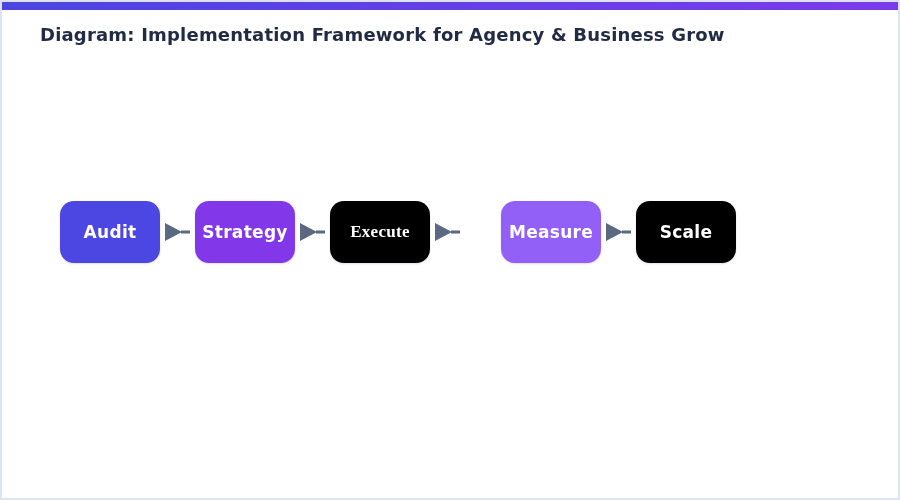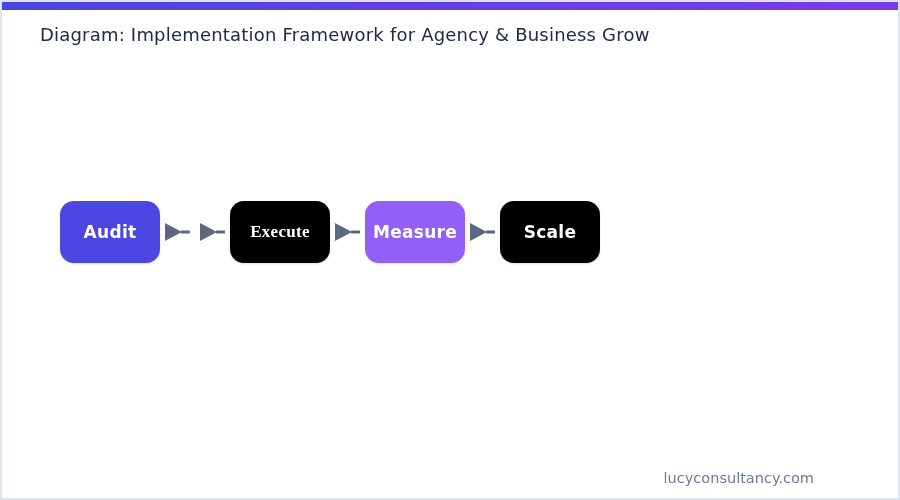--- a/index.html
+++ b/index.html
@@ -20,21 +20,21 @@
     position: absolute;
     top: 0; left: 0; right: 0;
     height: 8px;
     background: linear-gradient(90deg, var(--bar-start, #4b45e0), var(--bar-end, #7c3aed));
   }
   .title {
     position: absolute;
     top: 22px;
     left: 38px;
     font-size: 18px;
-    font-weight: normal;
+    font-weight: bold;
     letter-spacing: 0.2px;
     color: var(--title-color, #222b45);
   }
   .flow-row {
     position: absolute;
     top: 199px;
     left: 58px;
     display: flex;
     align-items: center;
   }
@@ -76,43 +76,43 @@
   <div class="flow-row">
     <div class="flow-step" style="background-color: rgb(76, 70, 226);">Audit</div>
 
     <div class="flow-arrow">
       <svg width="26" height="18" viewBox="0 0 26 18" aria-hidden="true">
         <polygon points="0,0 0,18 17,9" class="arrow-shape" fill="#5b6880"></polygon>
         <rect x="16" y="7.5" width="9" height="3" class="arrow-shape" fill="#5b6880"></rect>
       </svg>
     </div>
 
+    <div class="flow-step" style="background-color: rgb(130, 56, 233);">Strategy</div>
 
     <div class="flow-arrow">
       <svg width="26" height="18" viewBox="0 0 26 18" aria-hidden="true">
         <polygon points="0,0 0,18 17,9" class="arrow-shape" fill="#5b6880"></polygon>
         <rect x="16" y="7.5" width="9" height="3" class="arrow-shape" fill="#5b6880"></rect>
       </svg>
     </div>
 
     <div class="flow-step" style="background-color: #000000; font-family: Liberation Serif, serif;">Execute</div>
 
     <div class="flow-arrow">
       <svg width="26" height="18" viewBox="0 0 26 18" aria-hidden="true">
         <polygon points="0,0 0,18 17,9" class="arrow-shape" fill="#5b6880"></polygon>
         <rect x="16" y="7.5" width="9" height="3" class="arrow-shape" fill="#5b6880"></rect>
       </svg>
     </div>
 
-    <div class="flow-step" style="background-color: rgb(146, 96, 246);">Measure</div>
+    <div class="flow-step" style="background-color: rgb(146, 96, 246); margin-left: 36px;">Measure</div>
 
     <div class="flow-arrow">
       <svg width="26" height="18" viewBox="0 0 26 18" aria-hidden="true">
         <polygon points="0,0 0,18 17,9" class="arrow-shape" fill="#5b6880"></polygon>
         <rect x="16" y="7.5" width="9" height="3" class="arrow-shape" fill="#5b6880"></rect>
       </svg>
     </div>
 
     <div class="flow-step" style="background-color: #000000;">Scale</div>
   </div>
 
-  <div class="footer">lucyconsultancy.com</div>
 </div>
 
 </body></html>

